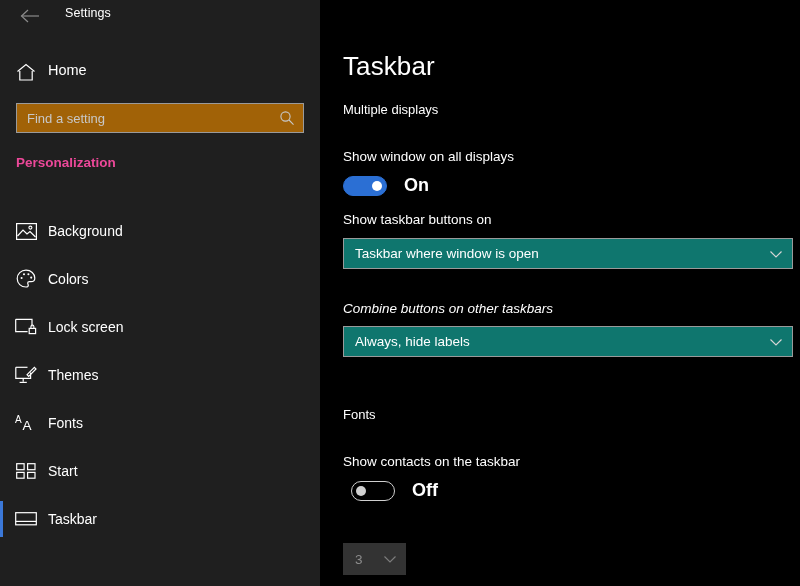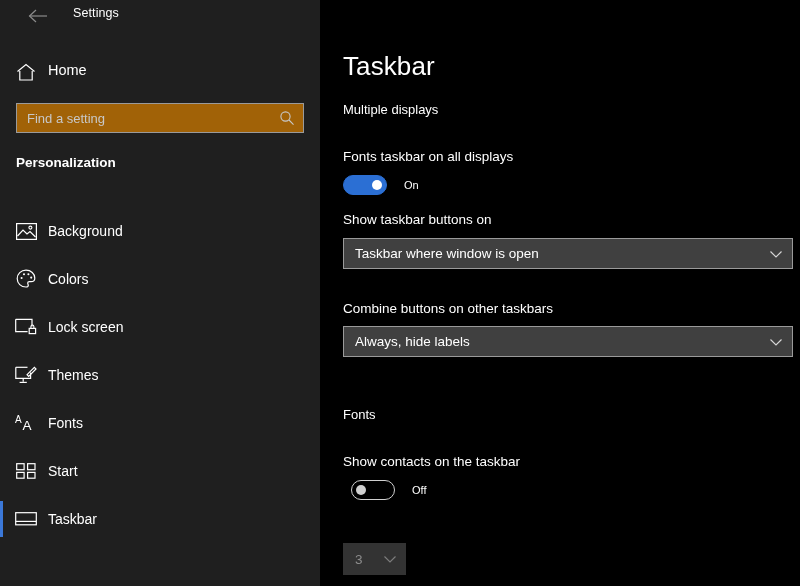--- a/index.html
+++ b/index.html
@@ -28,21 +28,21 @@
   .sidebar {
     position: absolute;
     left: 0; top: 0;
     width: 320px;
     height: 586px;
     background: #1f1f1f;
   }
 
   .titlebar {
     position: absolute;
-    left: 12px; top: 0;
+    left: 4px; top: 0;
     width: 320px; height: 32px;
   }
 
   .back-btn {
     position: absolute;
     left: 12px; top: 3px;
     width: 28px; height: 26px;
     display: flex; align-items: center; justify-content: center;
   }
   .back-btn svg { display: block; }
@@ -93,21 +93,21 @@
     position: absolute;
     right: 8px; top: 6px;
     width: 16px; height: 16px;
   }
 
   .section-label {
     position: absolute;
     left: 16px; top: 155px;
     font-size: 13.5px;
     font-weight: bold;
-    color: #ffffff;
+    color: #ec4899;
   }
 
   .nav {
     position: absolute;
     left: 0; top: 207px;
     width: 320px;
   }
   .nav-item {
     position: relative;
     width: 320px;
@@ -166,21 +166,21 @@
   .group-head.g2 { top: 407px; }
 
   .field-label {
     position: absolute;
     left: 23px;
     font-size: 13.5px;
     color: #ffffff;
   }
   .field-label.l1 { top: 149px; }
   .field-label.l2 { top: 212px; }
-  .field-label.l3 { top: 301px; }
+  .field-label.l3 { top: 301px; font-style: italic; }
   .field-label.l4 { top: 454px; }
   .field-label.l5 { top: 517px; }
 
   
   .toggle-row {
     position: absolute;
     left: 23px;
     display: flex;
     align-items: center;
   }
@@ -211,30 +211,31 @@
   .switch.off .knob {
     position: absolute;
     left: 4px; top: 50%;
     transform: translateY(-50%);
     width: 10px; height: 10px;
     border-radius: 50%;
     background: #d0d0d0;
   }
   .switch-state {
     margin-left: 17px;
-    font-size: 11px;
-    color: #ffffff;
+    font-size: 18px;
+    color: #ffffff;
+    font-weight: bold;
   }
 
   
   .combo {
     position: absolute;
     left: 23px;
     width: 450px; height: 31px;
-    background: #404040;
+    background: #0f766e;
     border: 1px solid #9a9a9a;
     display: flex;
     align-items: center;
   }
   .combo.c1 { top: 238px; }
   .combo.c2 { top: 326px; }
   .combo-text {
     position: absolute;
     left: 11px;
     font-size: 13.5px;
@@ -392,21 +393,21 @@
 
     </div>
   </div>
 
   <div class="main">
 
     <div class="page-title">Taskbar</div>
 
     <div class="group-head g1">Multiple displays</div>
 
-    <div class="field-label l1">Fonts taskbar on all displays</div>
+    <div class="field-label l1">Show window on all displays</div>
     <div class="toggle-row t1">
       <span class="switch on">
         <span class="knob"></span>
       </span>
       <span class="switch-state">On</span>
     </div>
 
     <div class="field-label l2">Show taskbar buttons on</div>
     <div class="combo c1">
       <span class="combo-text">Taskbar where window is open</span>

